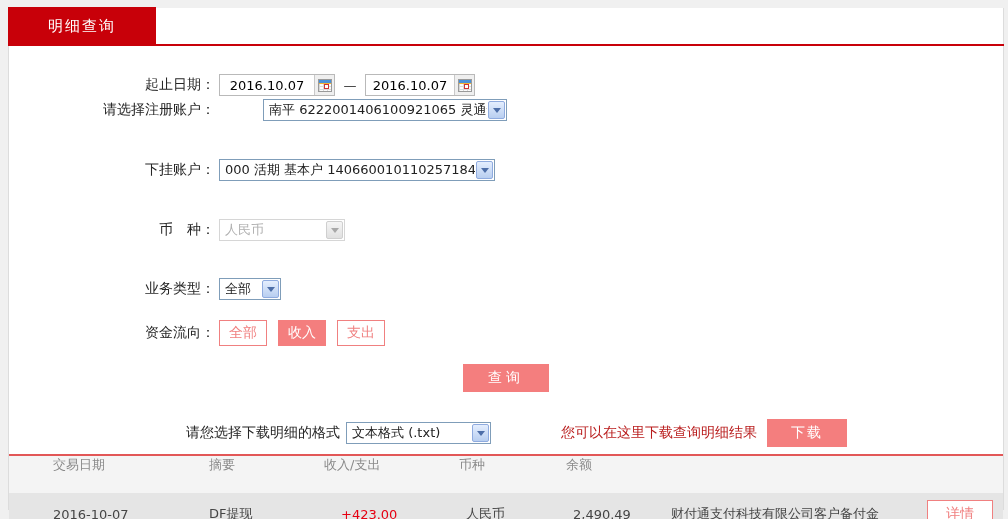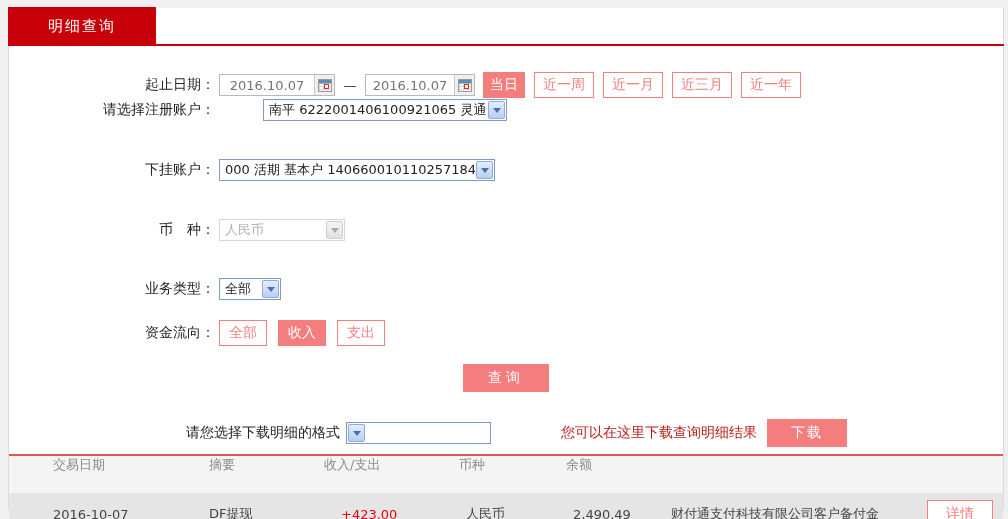--- a/index.html
+++ b/index.html
@@ -39,21 +39,21 @@
   .acct-row{height:24px;gap:44px;}
   .sub-row,.cur-row,.biz-row{margin-top:36px;height:24px;}
   .biz-row{height:22px;}
   .flow-row{margin-top:20px;height:26px;}
   
   .date-input{
     width:116px;height:22px;border:1px solid #b9b9b9;background:#fff;
     display:flex;align-items:center;flex:none;
   }
   .date-input.end{width:110px;}
-  .date-text{flex:1;text-align:center;font-size:13px;color:#737373;}
+  .date-text{flex:1;text-align:center;font-size:13px;color:#000000;}
   .cal-btn{
     width:20px;height:20px;flex:none;background:#efefef;border-left:1px solid #c9c9c9;
     display:flex;align-items:center;justify-content:center;cursor:pointer;
   }
   .cal-icon{
     width:14px;height:13px;border:1px solid #9a9a9a;position:relative;flex:none;
     background:
       repeating-linear-gradient(to right, #d8d8d8 0 1px, transparent 1px 4px),
       repeating-linear-gradient(to bottom, #d8d8d8 0 1px, transparent 1px 3px),
       linear-gradient(to bottom,#4a90d9 0 3px,#f2b234 3px 4px,#fbfbfb 4px 100%);
@@ -151,27 +151,20 @@
         <span class="cal-icon"></span>
       </span>
     </span>
     <span class="dash">—</span>
     <span class="date-input end">
       <span class="date-text">2016.10.07</span>
       <span class="cal-btn">
         <span class="cal-icon"></span>
       </span>
     </span>
-    <span class="quick-buttons">
-        <button class="pill idx-0 active">当日</button>
-        <button class="pill idx-1">近一周</button>
-        <button class="pill idx-2">近一月</button>
-        <button class="pill idx-3">近三月</button>
-        <button class="pill idx-4">近一年</button>
-      </span>
   </div>
 
   <div class="row acct-row">
     <span class="label">请选择注册账户：</span>
     <span class="select w-register">
       <span class="select-text">南平 6222001406100921065 灵通卡</span>
       <span class="select-arrow"></span>
     </span>
   </div>
 
@@ -208,20 +201,21 @@
       </span>
   </div>
 
   <div class="query-row">
     <button class="btn-primary query-btn">查询</button>
   </div>
 
   <div class="download-row">
     <span class="dl-label">请您选择下载明细的格式</span>
     <span class="select w-format">
+      <span class="select-text">文本格式 (.txt)</span>
       <span class="select-arrow"></span>
     </span>
     <span class="dl-hint">您可以在这里下载查询明细结果</span>
     <button class="btn-primary dl-btn">下载</button>
   </div>
 
   <div class="table-line"></div>
 
   <div class="thead">
       <div class="th idx-0">交易日期</div>

